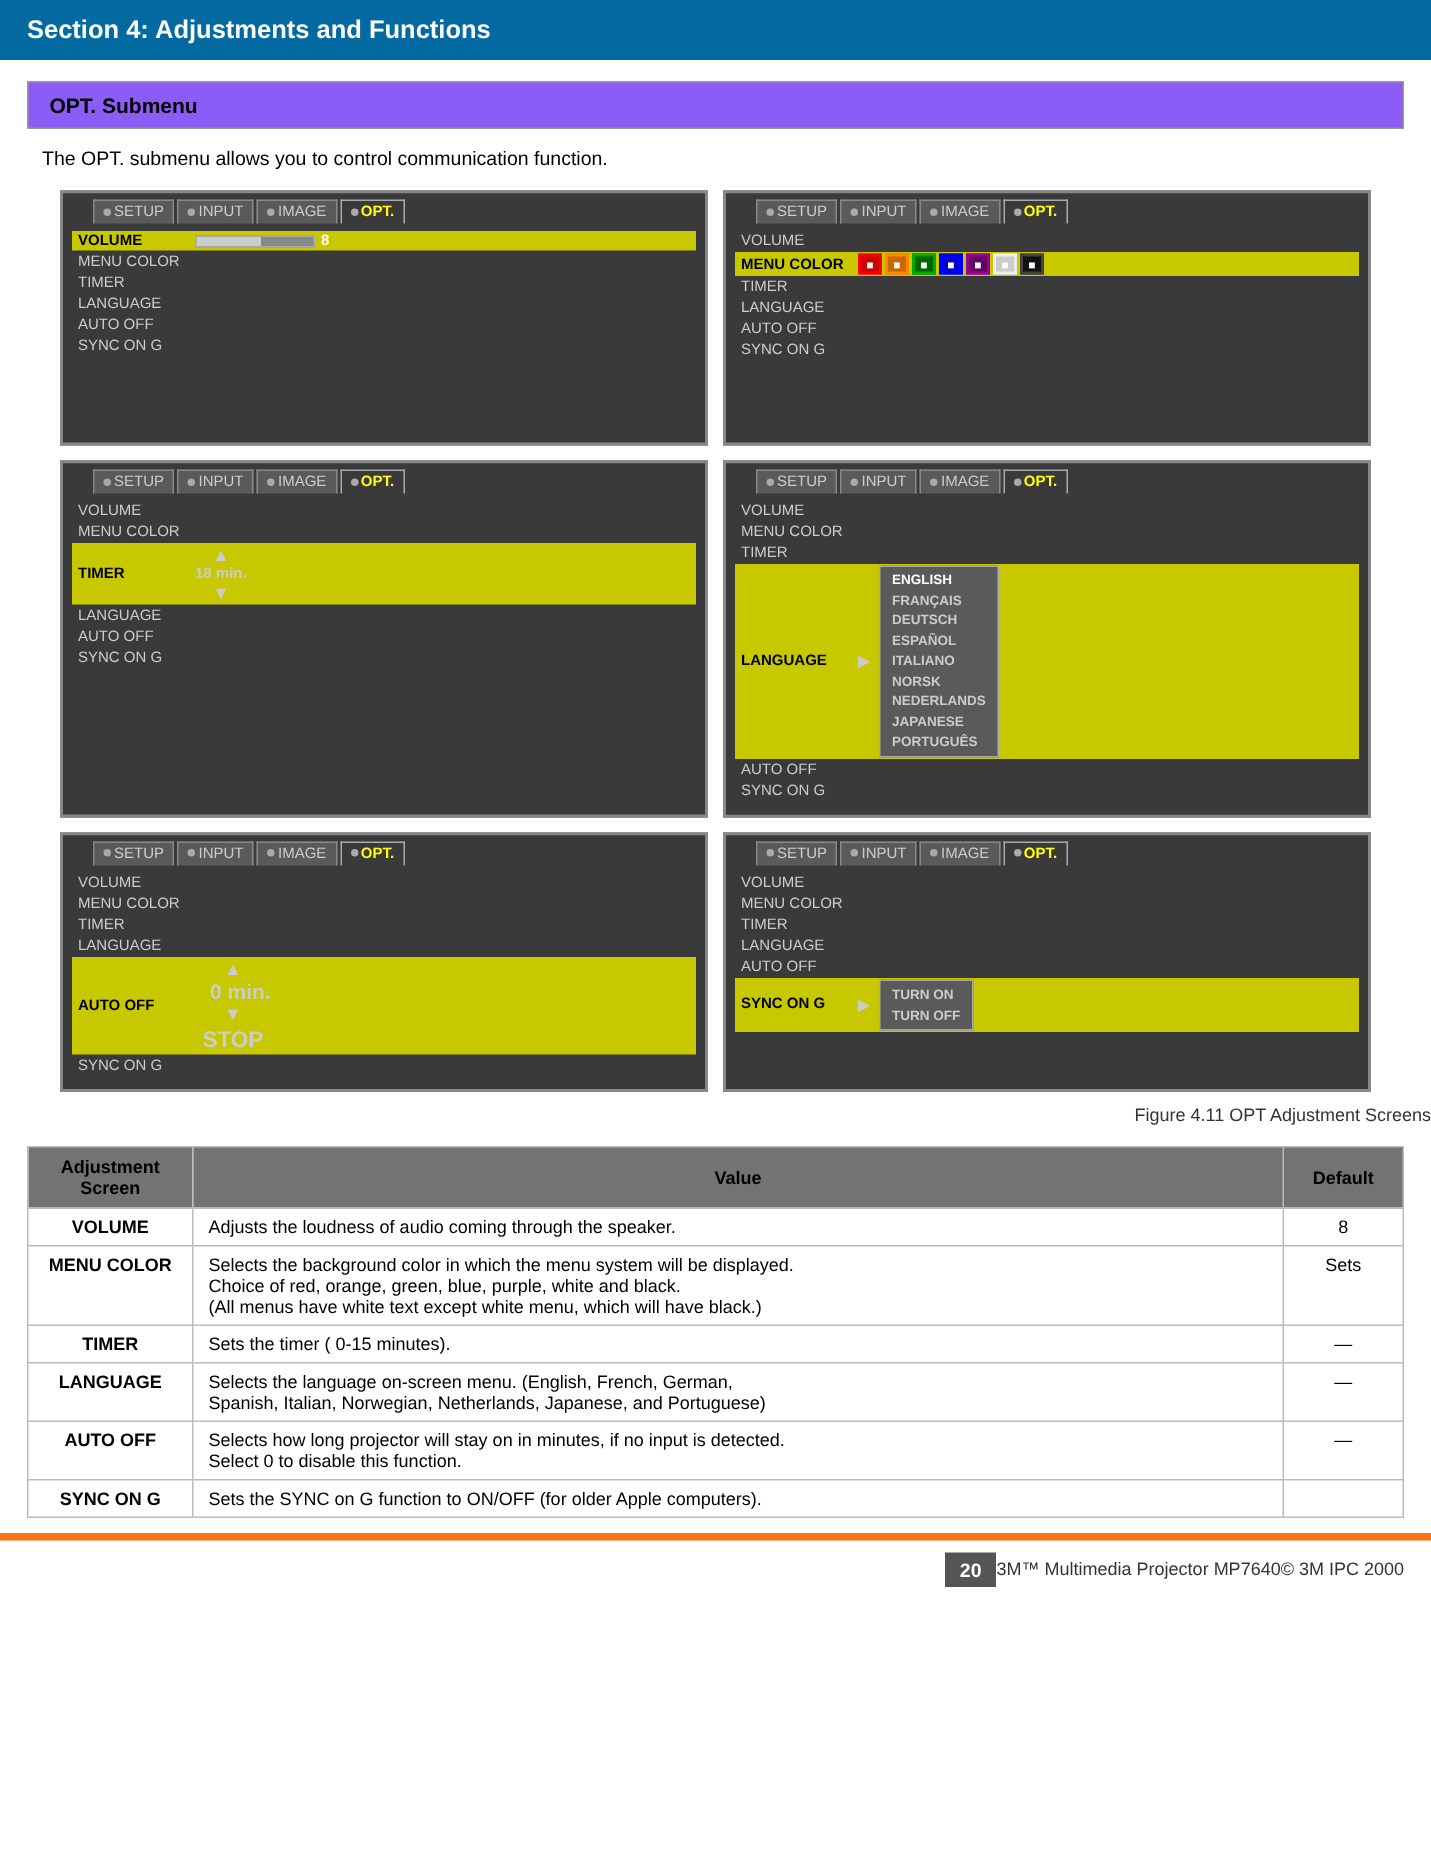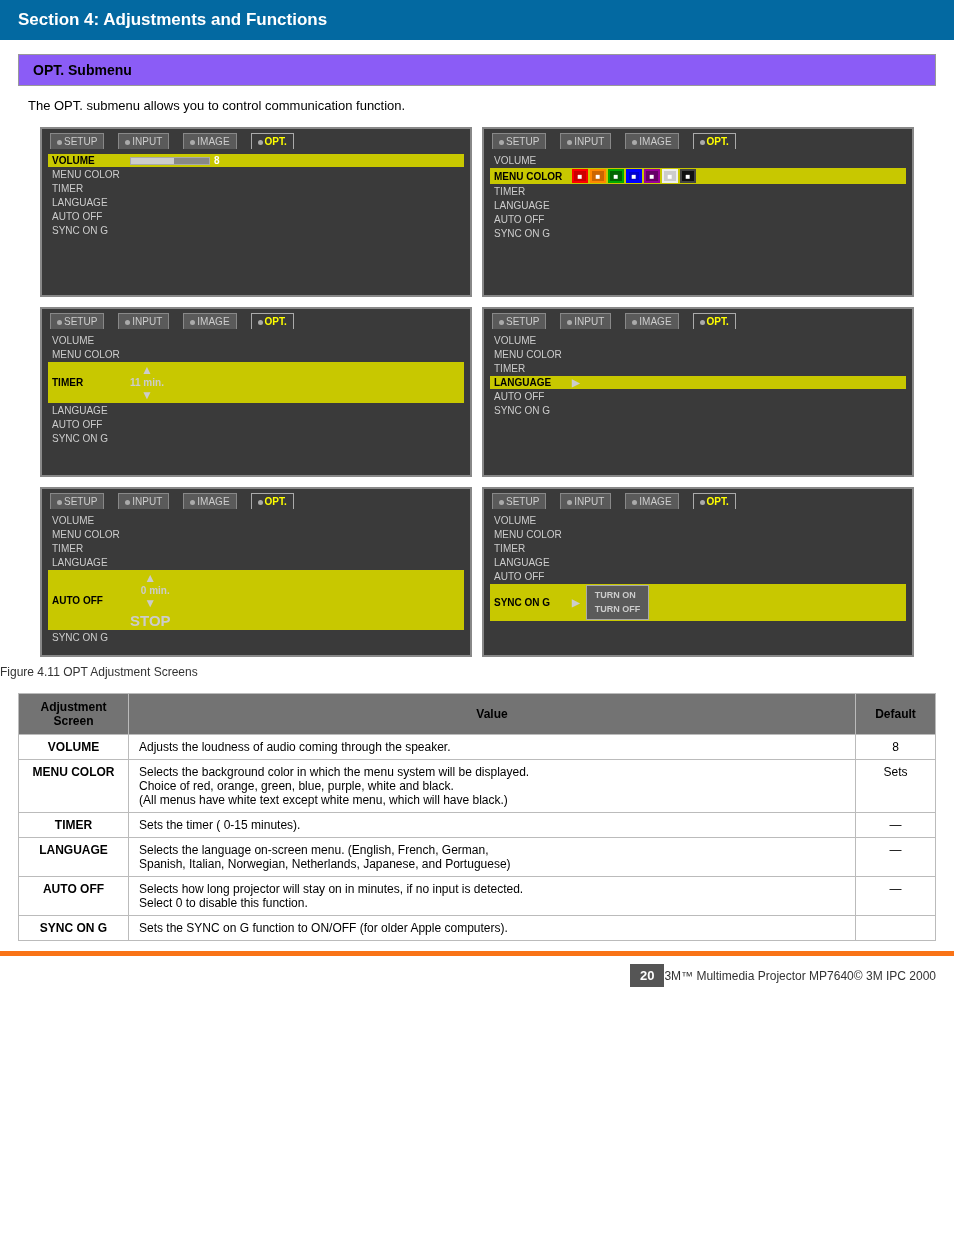--- a/index.html
+++ b/index.html
@@ -47,22 +47,22 @@
       background: #3a3a3a;
       padding: 0;
       min-height: 170px;
       position: relative;
     }
 
     .screen-tabs {
       display: flex;
       align-items: flex-start;
       background: #3a3a3a;
-      padding: 4px 6px 0 8px;
-      gap: 14px;
+      padding: 4px 6px 0 20px;
+      gap: 2px;
     }
 
     .tab {
       font-size: 10px;
       padding: 2px 6px;
       background: #5a5a5a;
       color: #ccc;
       border: 1px solid #888;
       border-bottom: none;
       cursor: pointer;
@@ -189,21 +189,21 @@
       color: #ccc;
       line-height: 1.6;
     }
 
     .submenu-arrow {
       color: #ccc;
       font-size: 10px;
     }
 
     .figure-caption {
-      text-align: left;
+      text-align: right;
       font-size: 12px;
       color: #333;
       margin: 8px 0 14px 0;
     }
 
     
     .adj-table {
       width: calc(100% - 36px);
       margin: 0 18px;
       border-collapse: collapse;
@@ -361,21 +361,21 @@
       <div class="menu-item">
           <span class="menu-item-label">VOLUME</span>
         </div>
       <div class="menu-item">
           <span class="menu-item-label">MENU COLOR</span>
         </div>
       <div class="menu-item highlighted">
         <span class="menu-item-label">TIMER</span>
         <div class="timer-control">
           <span class="arrow-up">▲</span>
-          <span style="font-size:10px;color:#ccc;">11 min.</span>
+          <span style="font-size:10px;color:#ccc;">18 min.</span>
           <span class="arrow-down">▼</span>
         </div>
       </div>
       <div class="menu-item">
           <span class="menu-item-label">LANGUAGE</span>
         </div>
       <div class="menu-item">
           <span class="menu-item-label">AUTO OFF</span>
         </div>
       <div class="menu-item">
@@ -397,20 +397,31 @@
         </div>
       <div class="menu-item">
           <span class="menu-item-label">MENU COLOR</span>
         </div>
       <div class="menu-item">
           <span class="menu-item-label">TIMER</span>
         </div>
       <div class="menu-item highlighted">
         <span class="menu-item-label">LANGUAGE</span>
         <span class="submenu-arrow">▶</span>
+        <div class="language-submenu">
+          <div class="lang-item selected">ENGLISH</div>
+          <div class="lang-item">FRANÇAIS</div>
+          <div class="lang-item">DEUTSCH</div>
+          <div class="lang-item">ESPAÑOL</div>
+          <div class="lang-item">ITALIANO</div>
+          <div class="lang-item">NORSK</div>
+          <div class="lang-item">NEDERLANDS</div>
+          <div class="lang-item">JAPANESE</div>
+          <div class="lang-item">PORTUGUÊS</div>
+        </div>
       </div>
       <div class="menu-item">
           <span class="menu-item-label">AUTO OFF</span>
         </div>
       <div class="menu-item">
           <span class="menu-item-label">SYNC ON G</span>
         </div>
     </div>
   </div>
 
@@ -431,21 +442,21 @@
       <div class="menu-item">
           <span class="menu-item-label">TIMER</span>
         </div>
       <div class="menu-item">
           <span class="menu-item-label">LANGUAGE</span>
         </div>
       <div class="menu-item highlighted">
         <span class="menu-item-label">AUTO OFF</span>
         <div class="timer-control">
           <span class="arrow-up">▲</span>
-          <span style="font-size:10px;color:#ccc;padding-left:10px;">0 min.</span>
+          <span style="font-size:14px;color:#ccc;padding-left:10px;">0 min.</span>
           <span class="arrow-down">▼</span>
           <span style="font-size:15px;color:#ccc;margin-top:2px;">STOP</span>
         </div>
       </div>
       <div class="menu-item">
           <span class="menu-item-label">SYNC ON G</span>
         </div>
     </div>
   </div>
 

